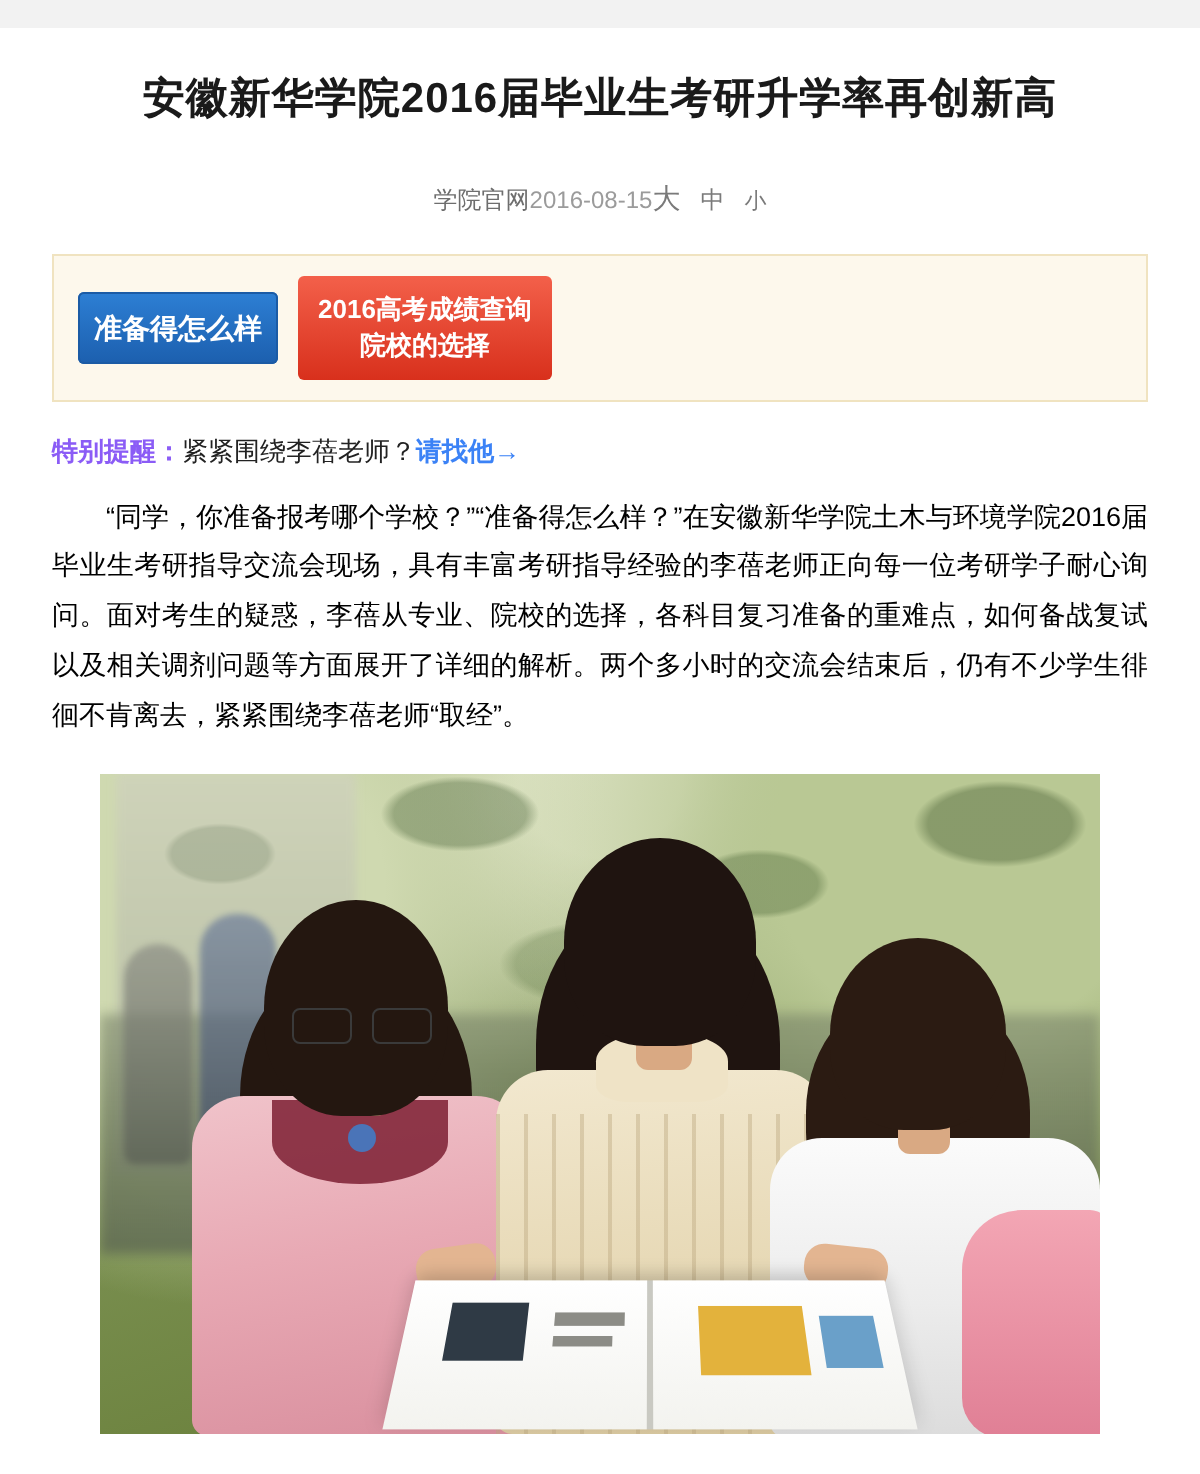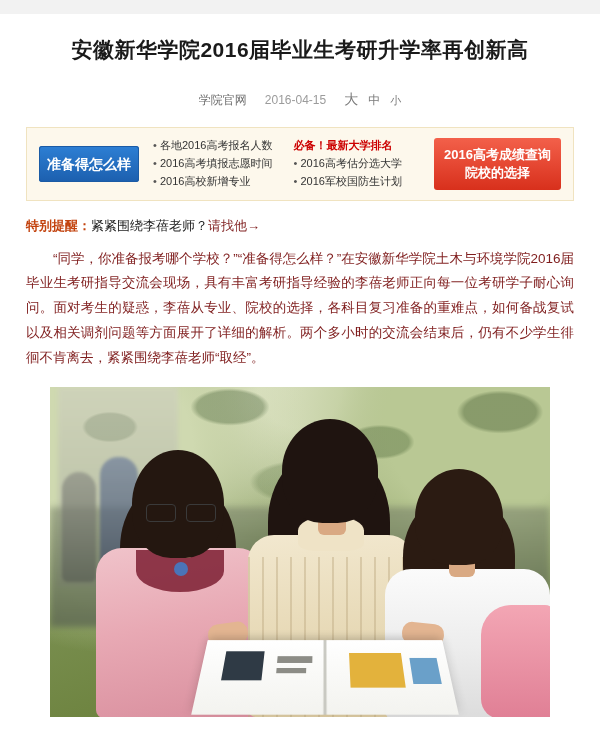--- a/index.html
+++ b/index.html
@@ -26,21 +26,20 @@
     font-weight: bold;
     color: #1a1a1a;
     padding: 22px 20px 0 20px;
     letter-spacing: 0.5px;
     line-height: 1.3;
   }
   .meta-bar {
     display: flex;
     justify-content: center;
     align-items: center;
-    gap: 18px;
     padding: 14px 0 10px 0;
     font-size: 12px;
     color: #8a8a8a;
   }
   .meta-source {
     color: #6e6e6e;
   }
   .meta-date {
     color: #9b9b9b;
   }
@@ -112,33 +111,34 @@
     line-height: 1.35;
     white-space: nowrap;
   }
 
   .notice {
     margin: 16px 26px 0 26px;
     font-size: 13px;
     color: #222222;
   }
   .notice .label {
-    color: #c2410c;
+    color: #8b5cf6;
     font-weight: bold;
   }
   .notice .link {
-    color: #7f1d1d;
+    color: #3b82f6;
     text-decoration: none;
+    font-weight: bold;
   }
 
   .body-text {
     margin: 12px 26px 0 26px;
     font-size: 13.5px;
     line-height: 1.85;
-    color: #7f1d1d;
+    color: #000000;
     text-indent: 2em;
     text-align: justify;
   }
 
   .figure {
     margin: 16px auto 0 auto;
     width: 500px;
     height: 330px;
     overflow: hidden;
     position: relative;
@@ -302,38 +302,30 @@
 </style>
 </head>
 <body>
 
 <div class="page">
 
   <h1 class="article-title">安徽新华学院2016届毕业生考研升学率再创新高</h1>
 
   <div class="meta-bar">
     <span class="meta-source">学院官网</span>
-    <span class="meta-date">2016-04-15</span>
+    <span class="meta-date">2016-08-15</span>
     <span class="font-sizes">
       <span class="fs-large">大</span>
       <span class="fs-mid">中</span>
       <span class="fs-small">小</span>
     </span>
   </div>
 
   <div class="promo-box">
     <div class="promo-left">准备得怎么样</div>
-    <div class="promo-mid">
-      <div class="li">各地2016高考报名人数</div>
-      <div class="li hot">必备！最新大学排名</div>
-      <div class="li">2016高考填报志愿时间</div>
-      <div class="li">2016高考估分选大学</div>
-      <div class="li">2016高校新增专业</div>
-      <div class="li">2016军校国防生计划</div>
-    </div>
     <div class="promo-right">
       <div>2016高考成绩查询</div>
       <div>院校的选择</div>
     </div>
   </div>
 
   <div class="notice">
     <span class="label">特别提醒：</span><span>紧紧围绕李蓓老师？</span><a class="link" href="#">请找他→</a>
   </div>
 

